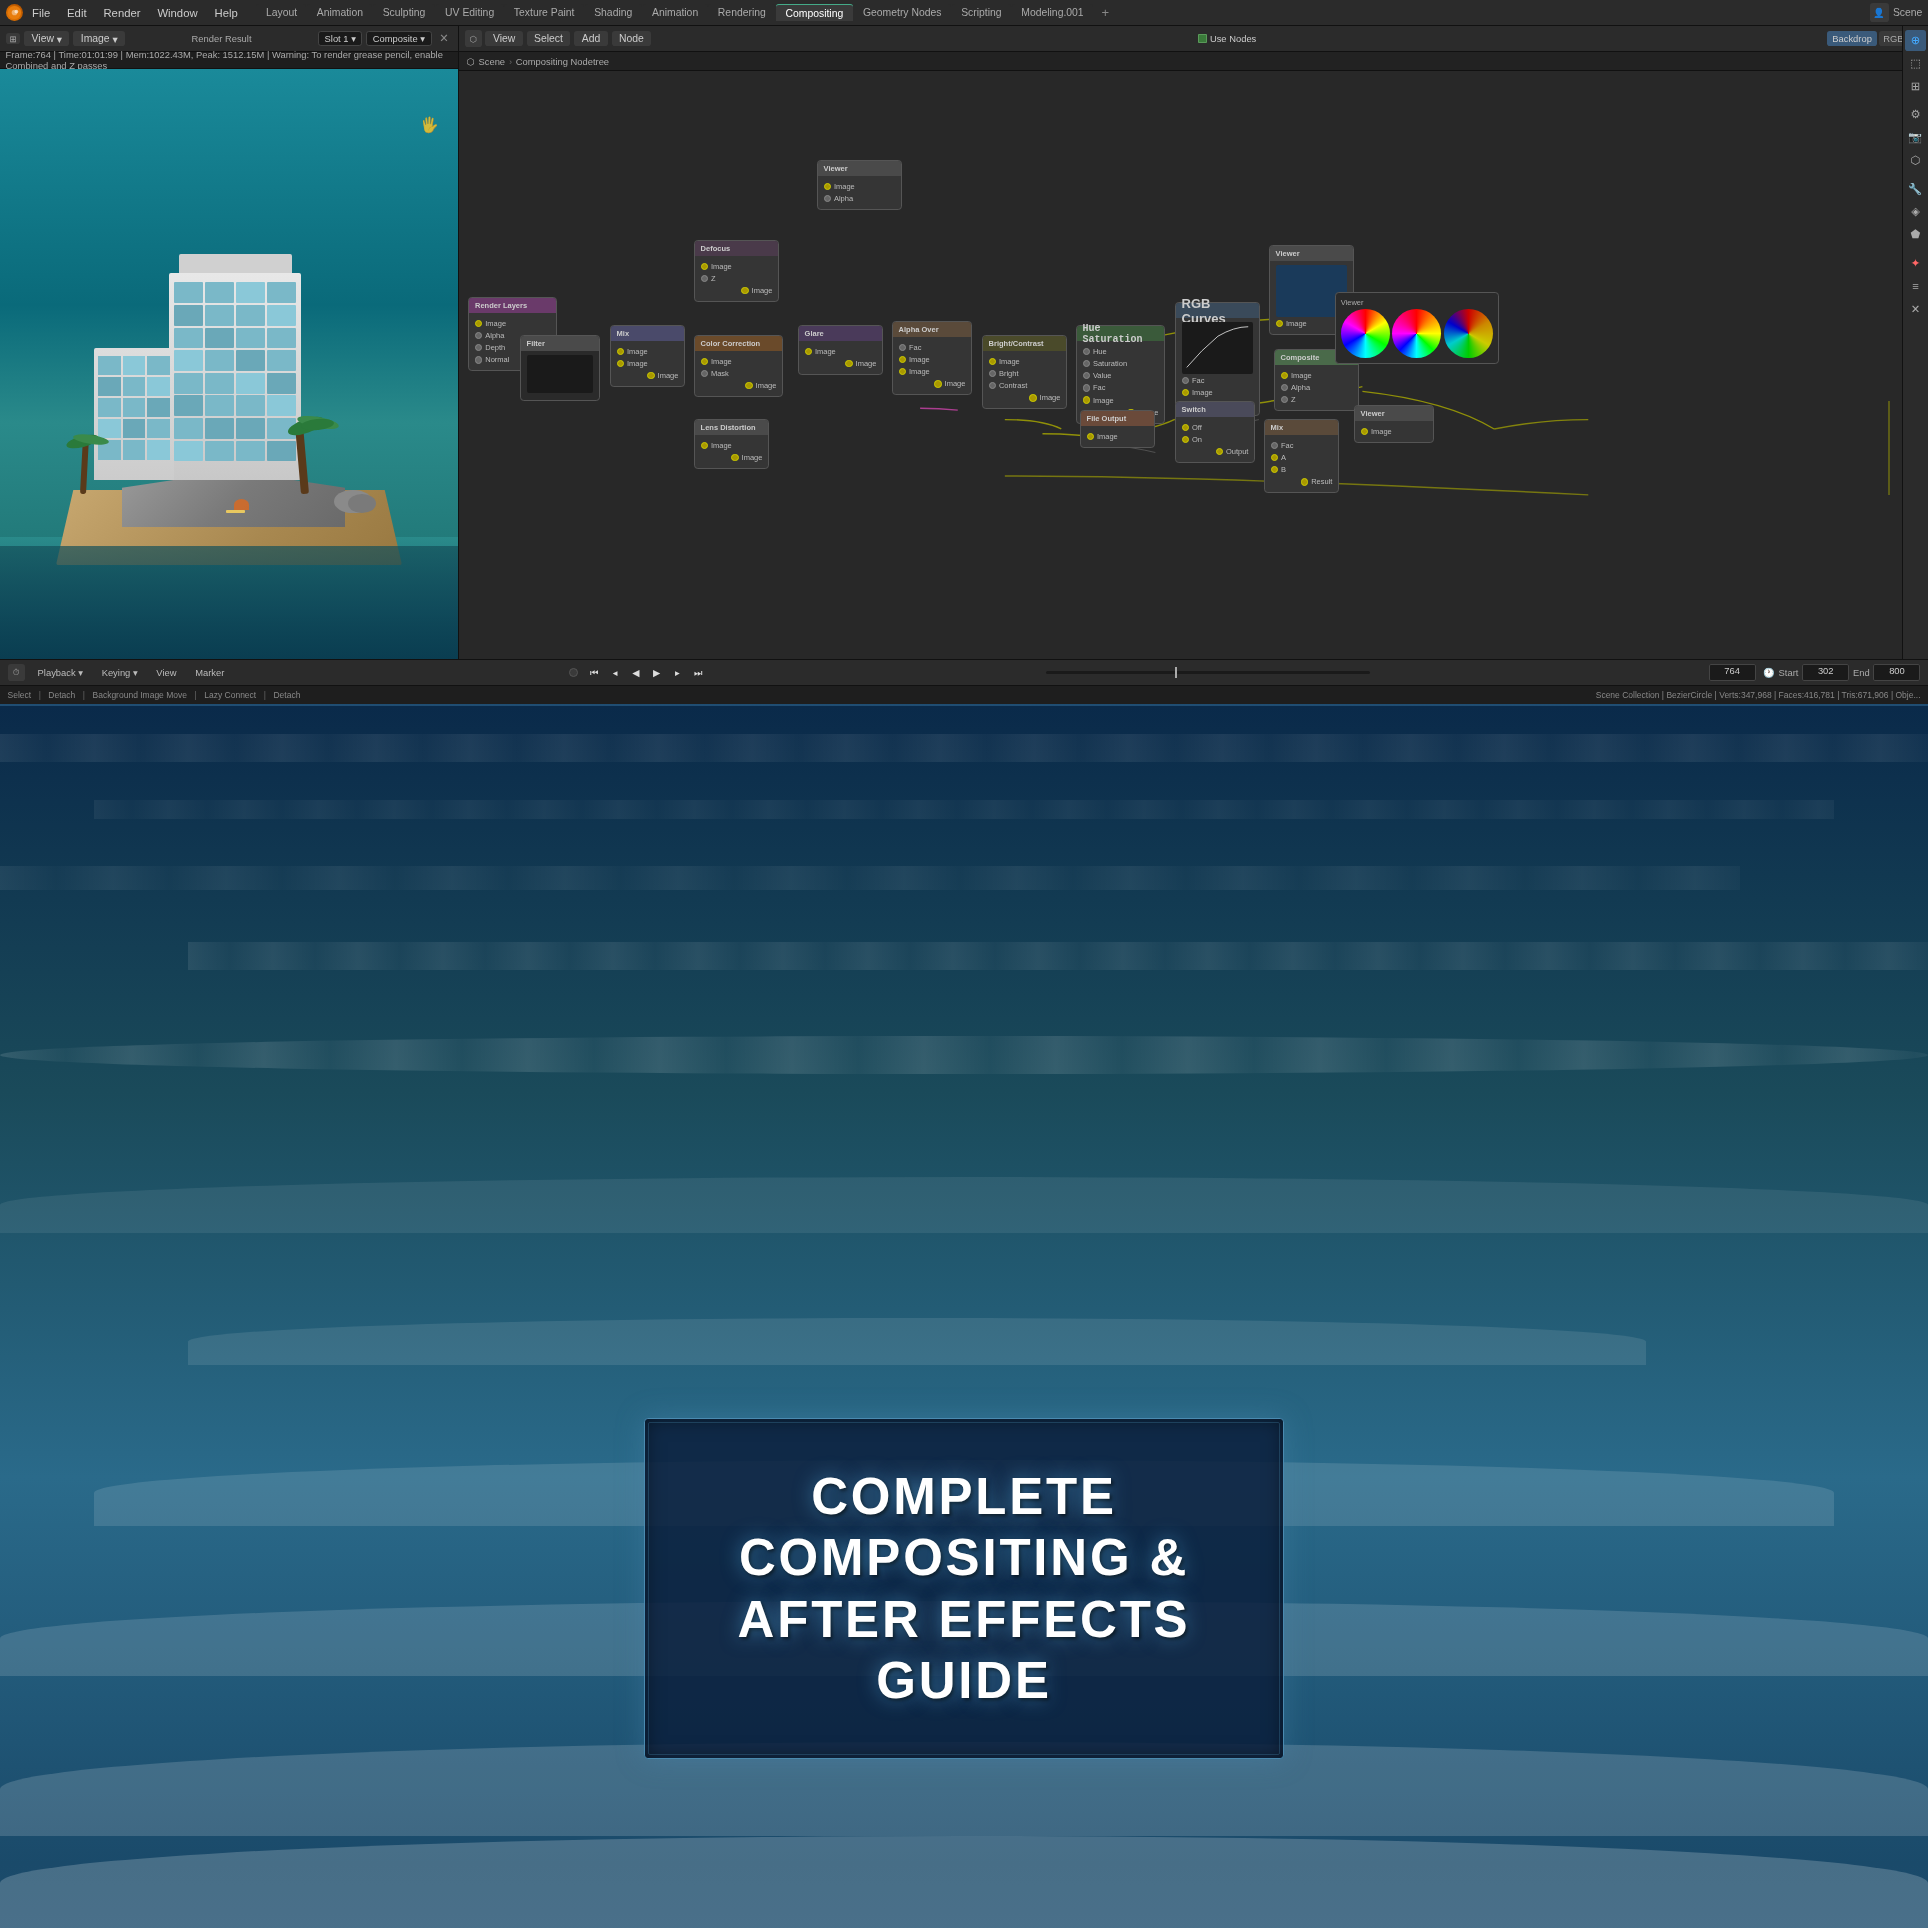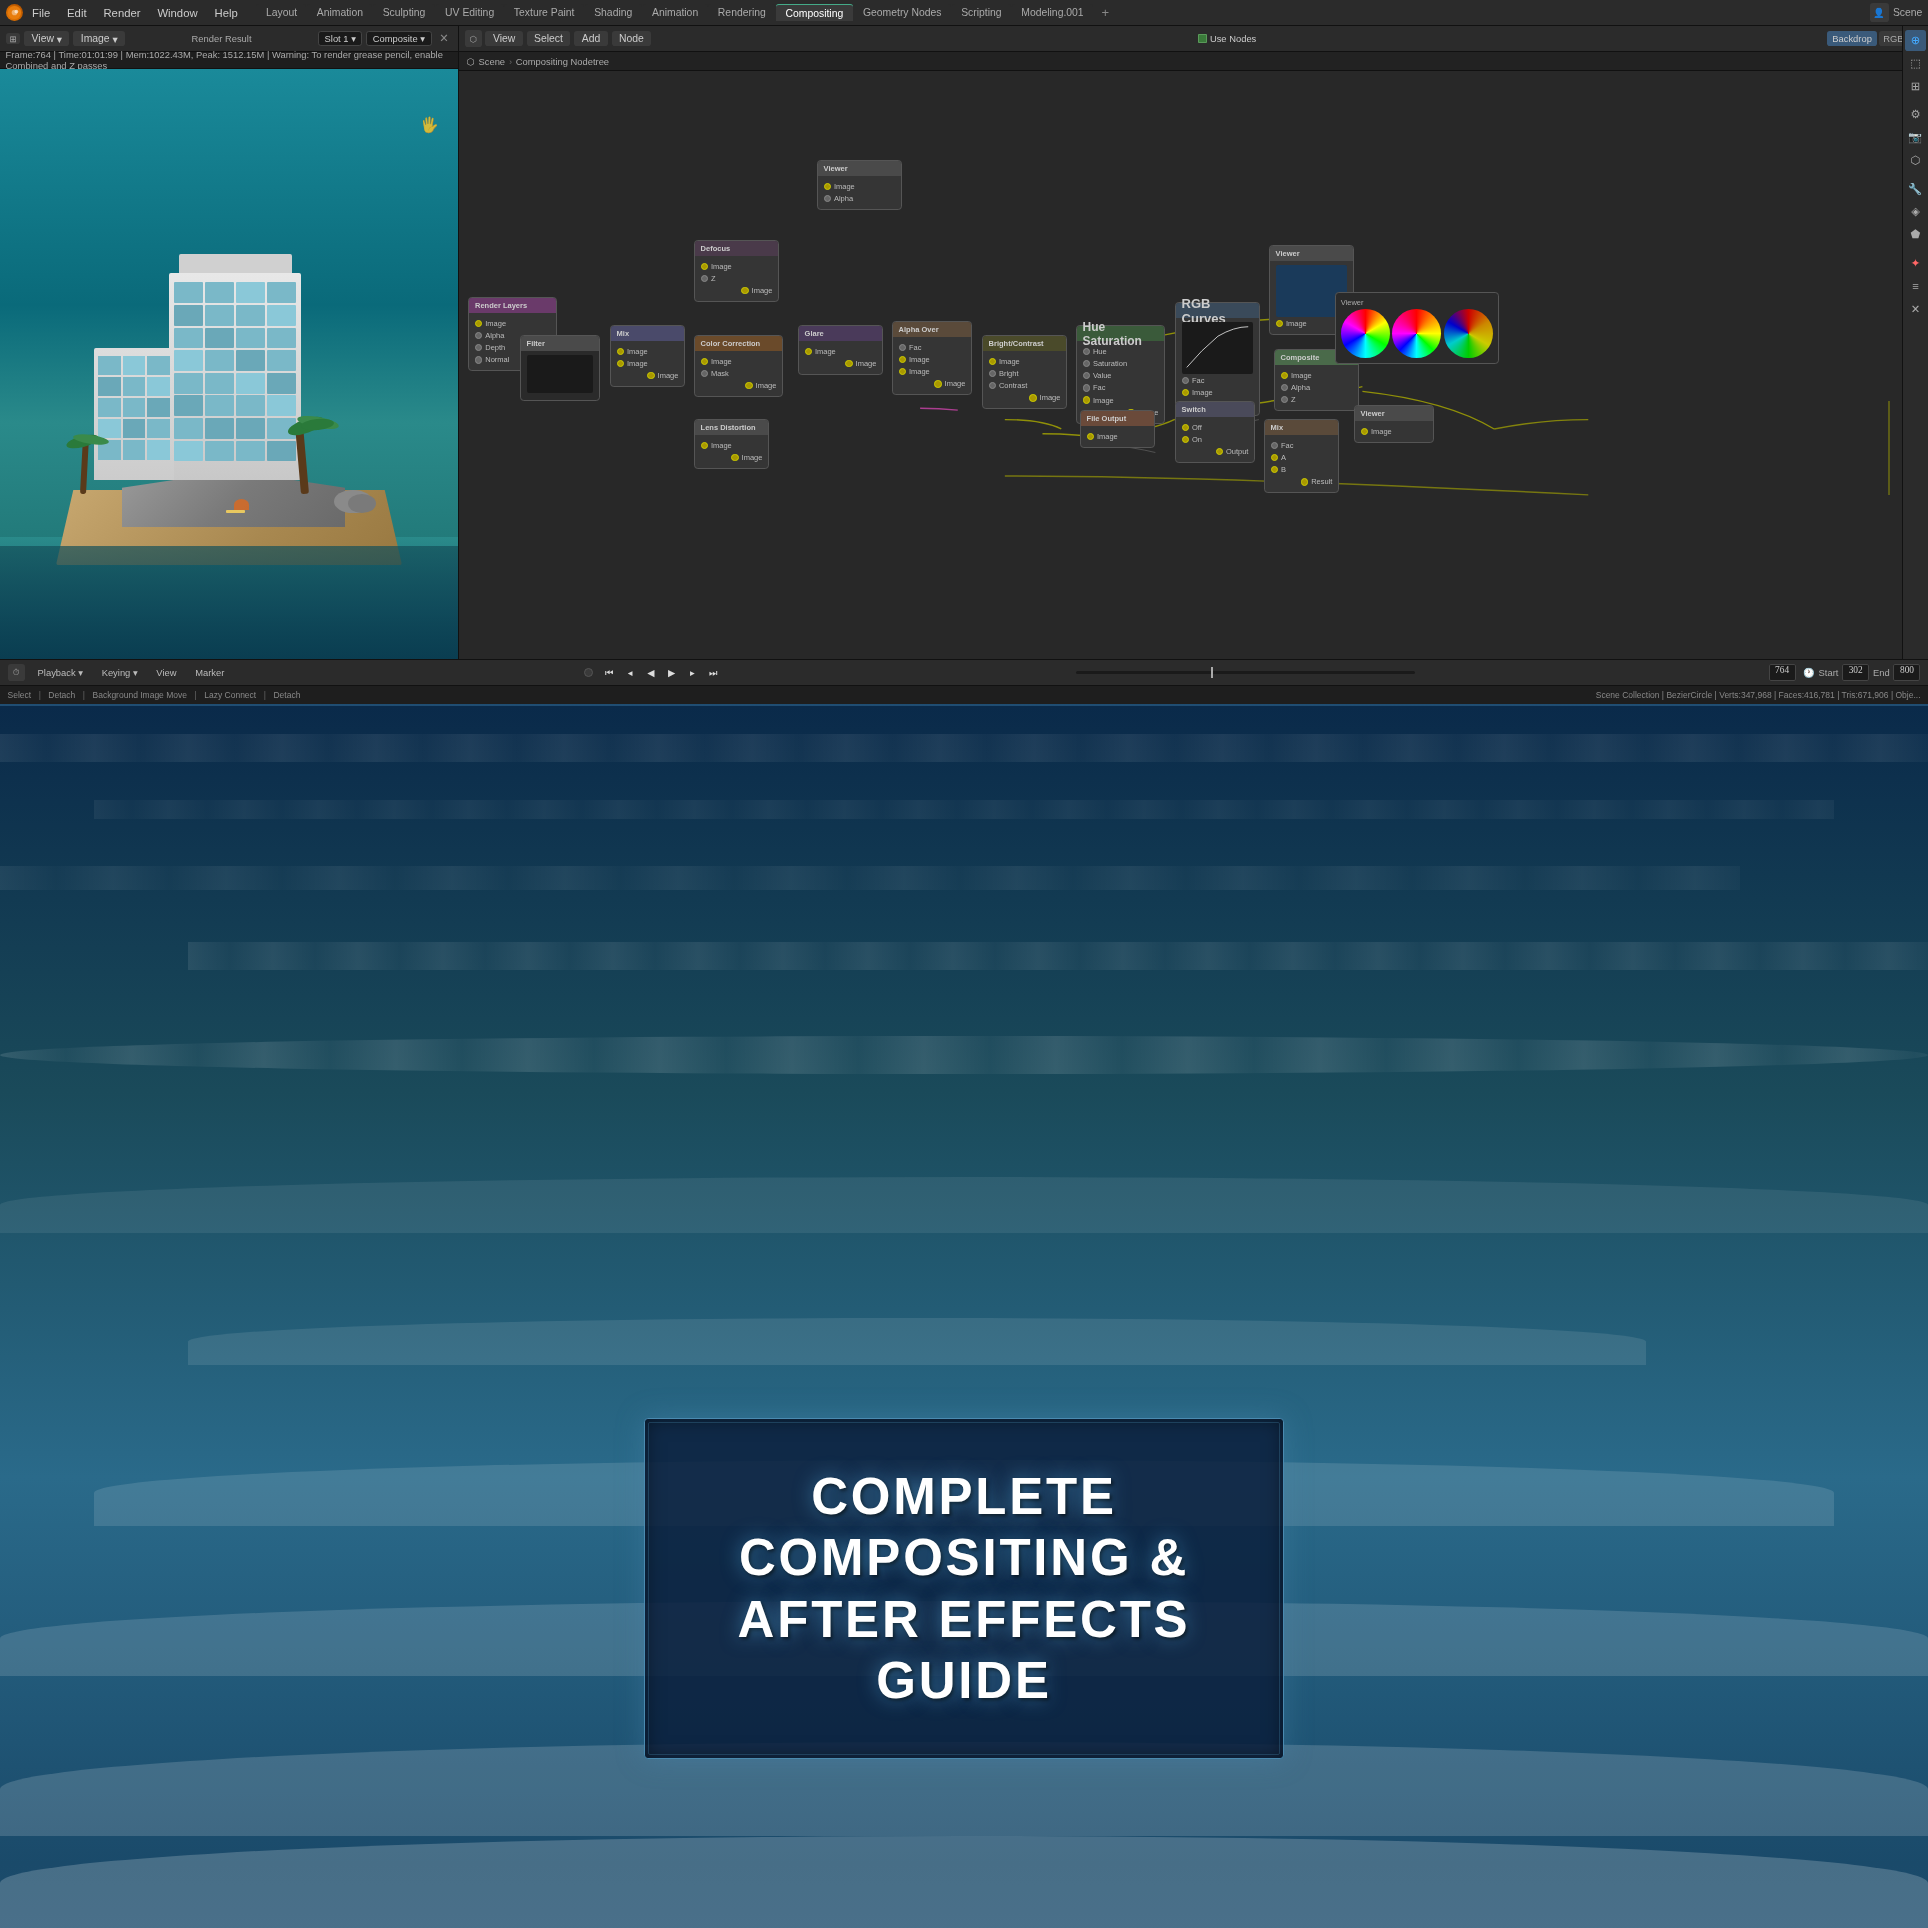--- a/index.html
+++ b/index.html
@@ -298,26 +298,25 @@
       justify-content: center;
       color: #ddd;
       font-size: 9.4px;
       cursor: pointer;
     }
 
     .frame-input {
       background: #1a1a1a;
       border: 0.9px solid #444;
       color: #ccc;
-      width: 27px;
+      width: 47px;
       height: 17px;
       font-size: 9.4px;
       text-align: center;
       border-radius: 1.9px;
-      font-family: Liberation Serif, serif;
     }
 
     .frame-label {
       color: #aaa;
       font-size: 9.4px;
     }
 
     
     .status-bar {
       height: 19px;
@@ -863,21 +862,21 @@
               </div>
             <div class="node-row" style="justify-content:flex-end;">
                 <div class="socket yellow"></div>
                 <span>Image</span>
               </div>
           </div>
         </div>
 
         <div class="node" style="left:617px;top:254px;width:89px;">
           <div class="node-header" style="background:#3a5a3a;">
-            <span style="font-size:12px;">Hue Saturation</span>
+            <span style="font-size:10px;font-family:Liberation Mono, monospace;">Hue Saturation</span>
           </div>
           <div class="node-body">
             <div class="node-row">
                 <div class="socket gray"></div>
                 <span>Hue</span>
               </div>
             <div class="node-row">
                 <div class="socket gray"></div>
                 <span>Saturation</span>
               </div>

